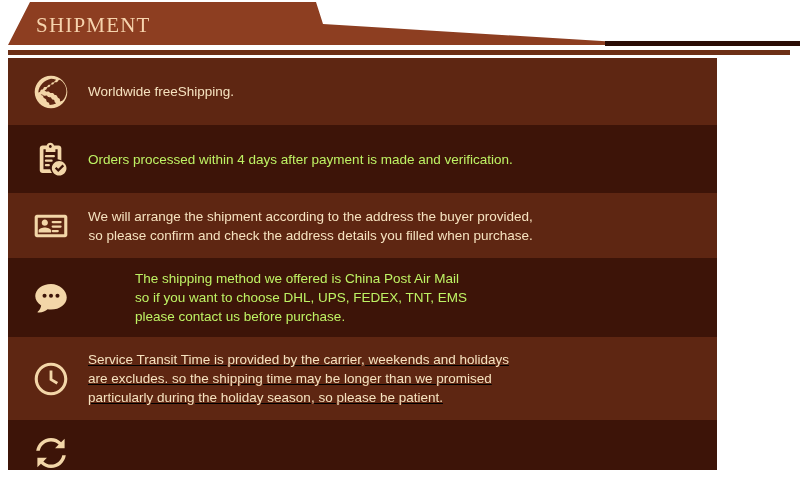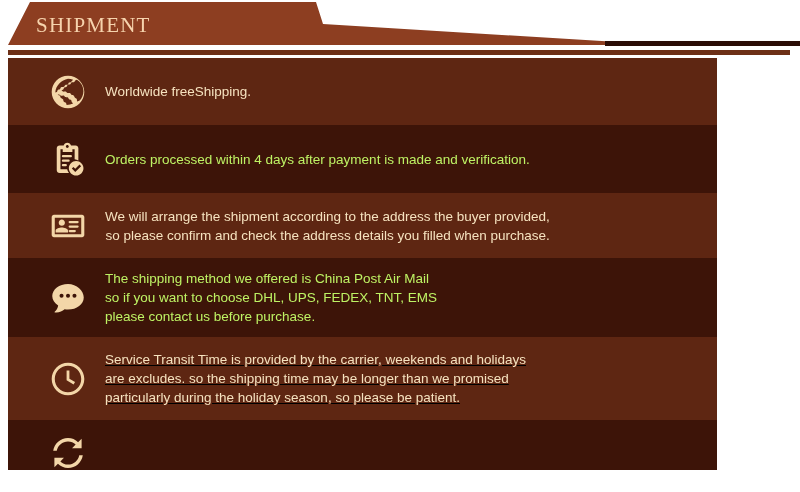--- a/index.html
+++ b/index.html
@@ -69,29 +69,29 @@
     height: 412px;
     background: #5e2612;
     overflow: hidden;
   }
   .info-row {
     position: relative;
     display: flex;
     align-items: center;
     width: 100%;
     box-sizing: border-box;
-    padding-left: 29px;
+    padding-left: 12px;
   }
   .info-row.light { background: #5e2612; }
   .info-row.dark  { background: #3d1408; }
 
   .row-h1 { height: 67px; }
   .row-h2 { height: 68px; }
   .row-h3 { height: 65px; text-align: right; }
-  .row-h4 { height: 79px; }
+  .row-h4 { height: 79px; gap: 47px; }
   .row-h5 { height: 83px; text-decoration: underline; }
   .row-h6 { height: 65px; }
 
   .icon-cell {
     width: 62px;
     min-width: 62px;
     display: flex;
     align-items: center;
     justify-content: center;
   }

